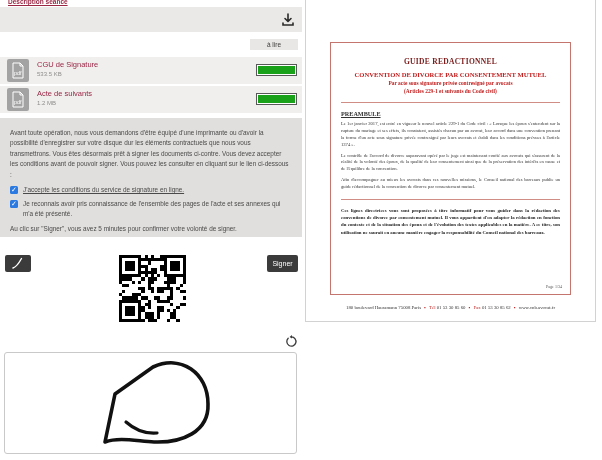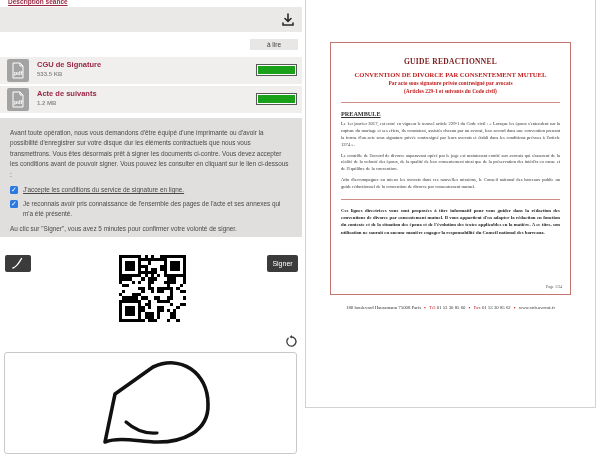--- a/index.html
+++ b/index.html
@@ -7,21 +7,21 @@
   #app { position:relative; width:602px; height:460px; background:#fff; overflow:hidden; }
 
   
   .desc-label { position:absolute; left:8px; top:-2px; font-size:6.5px; font-weight:bold;
     color:#9a2844; text-decoration:underline; white-space:nowrap; }
   .header-box { position:absolute; left:0; top:7px; width:302px; height:25px; background:#ebe9e7; }
   .dl-btn { position:absolute; right:6px; top:5px; width:16px; height:16px; cursor:pointer; }
   .read-badge { position:absolute; left:250px; top:39px; width:48px; height:11px;
     background:#e9e7e5; color:#3a3a3a; font-size:6.5px; line-height:11px; text-align:center; }
 
-  .file-row { position:absolute; left:0; width:302px; height:27px; background:#f1efed;font-weight:bold; }
+  .file-row { position:absolute; left:0; width:302px; height:27px; background:#f1efed; }
   .file-row.r1 { top:57px; } .file-row.r2 { top:86px; }
   .pdf-tile { position:absolute; left:7px; top:2px; width:22px; height:23px;
     background:#a3a3a3; border-radius:2px; }
   .file-name { position:absolute; left:37px; top:3px; font-size:7.5px; color:#992645; }
   .file-size { position:absolute; left:37px; top:14px; font-size:6px; color:#8d8d8d; }
   .progress { position:absolute; left:256px; top:7px; width:41px; height:12px;
     border:1px solid #585858; background:#fff; padding:1px; }
   .progress .fill { height:100%; background:#1aa11a; }
 
   .instruction-box { position:absolute; left:0; top:118px; width:302px; height:119px;
@@ -37,21 +37,21 @@
     background:#3b3b3b; border-radius:2px; cursor:pointer; }
   .sign-button { position:absolute; left:267px; top:255px; width:31px; height:17px;
     background:#3b3b3b; border-radius:2px; color:#fff; font-size:7px; line-height:17px;
     text-align:center; cursor:pointer; }
   .qr { position:absolute; left:119px; top:255px; width:67px; height:70px; }
   .reset-btn { position:absolute; left:285px; top:334px; width:13px; height:13px; cursor:pointer; }
   .sig-canvas { position:absolute; left:4px; top:352px; width:293px; height:102px;
     background:#fff; border:1px solid #c9c9c9; border-radius:3px; }
 
   
-  .page { position:absolute; left:305px; top:0; width:291px; height:408px;
+  .page { position:absolute; left:305px; top:0; width:291px; height:322px;
     background:#fff; border:1px solid #d2d2d2; border-top:none;
     font-family:"Liberation Serif", serif; }
   .red-box { position:absolute; left:24px; top:42px; width:241px; height:253px;
     border:1px solid #c4766e; padding:7px 10px 0 10px; }
   .doc-title { text-align:center; font-size:7.5px; font-weight:bold; color:#7a1a1a;
     margin-top:7px; letter-spacing:.3px; }
   .doc-sub1 { text-align:center; font-size:6.6px; font-weight:bold; color:#c22020; margin-top:5px; }
   .doc-sub2, .doc-sub3 { text-align:center; font-size:5.4px; font-weight:bold; color:#c22020; margin-top:2px; }
   .doc-rule { border:none; border-top:1px solid #cf8d85; margin:8px 0 7px 0; }
   .doc-section { font-size:6.2px; font-weight:bold; text-decoration:underline; color:#333; margin-bottom:4px; }

